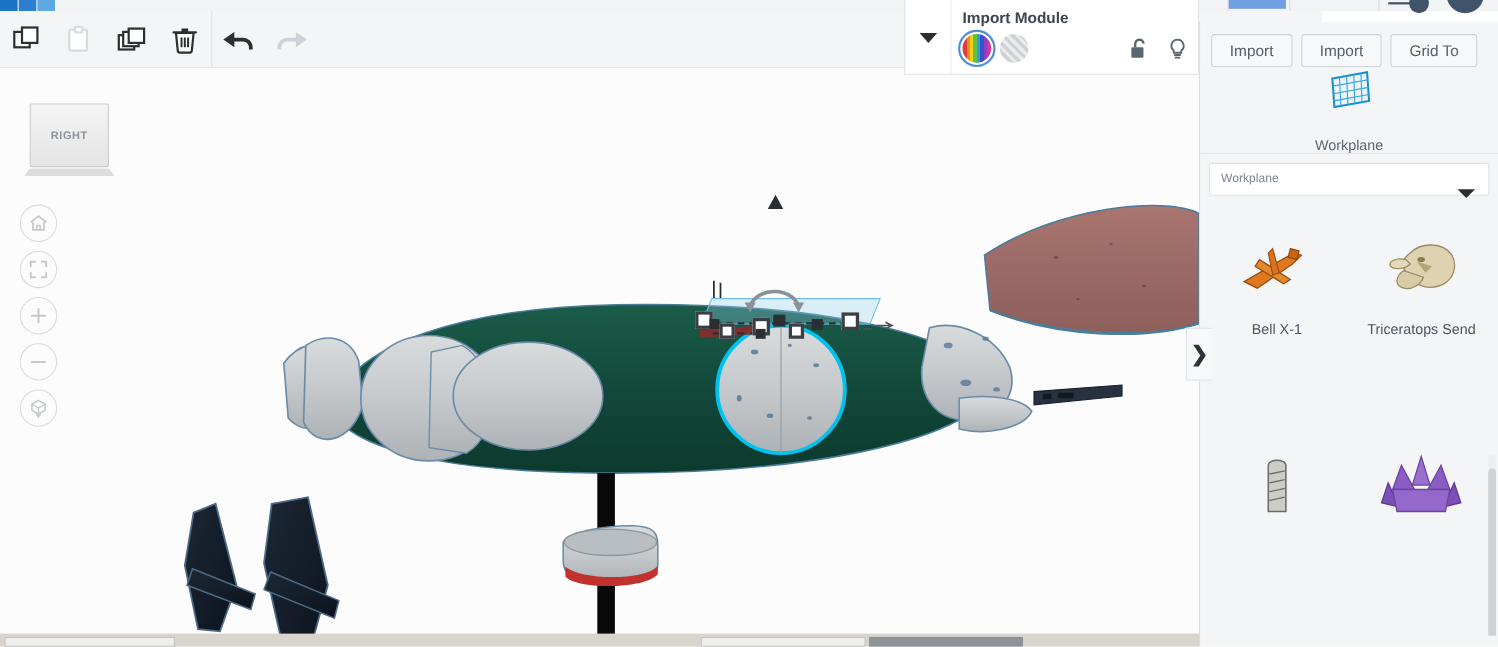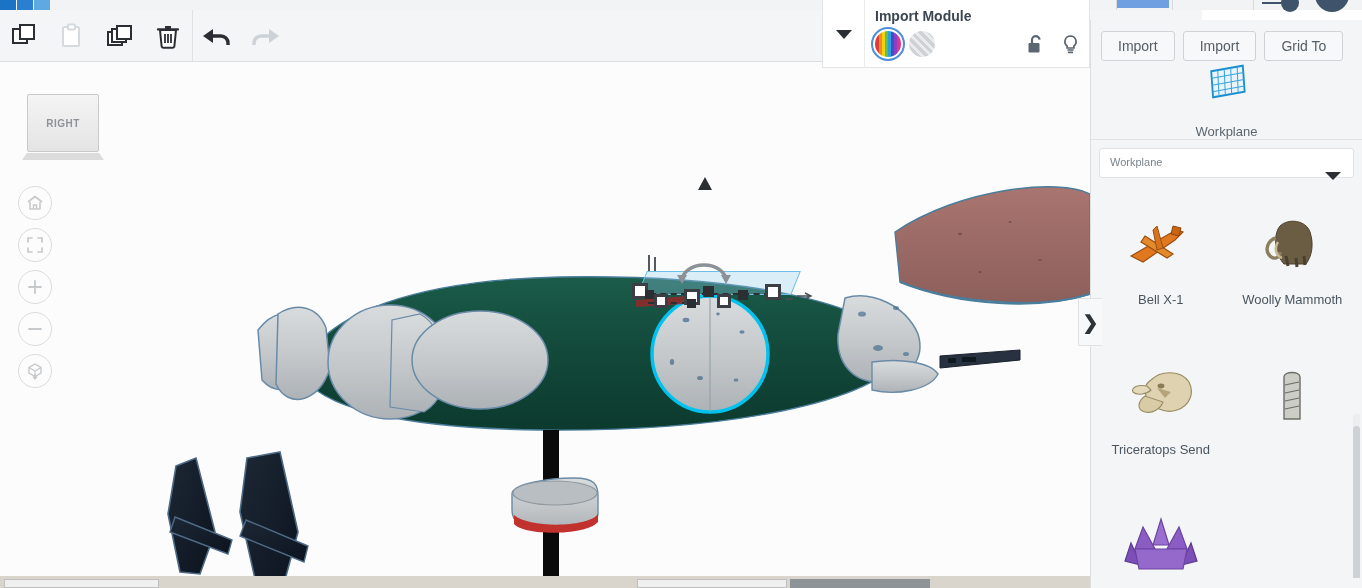--- a/index.html
+++ b/index.html
@@ -513,31 +513,20 @@
             <path d="M10 44 L48 22 L56 18 L62 20 L54 28 L22 50 Z" fill="#e07820" stroke="#9c4e10" stroke-width="1.2"></path>
             <path d="M24 24 L52 42 L46 46 L20 30 Z" fill="#e28a2c" stroke="#9c4e10" stroke-width="1.2"></path>
             <path d="M36 14 L42 36 L36 38 L32 18 Z" fill="#d9721c" stroke="#9c4e10" stroke-width="1"></path>
             <path d="M52 14 L60 16 L58 24 L50 22 Z" fill="#c96512" stroke="#8c450e" stroke-width="1"></path>
           </svg>
         </div>
         <div class="rp-item-label">Bell X-1</div>
       </div>
 
 
-      <div class="rp-item">
-        <div class="rp-item-thumb">
-          <svg width="76" height="62" viewBox="0 0 76 62">
-            <path d="M26 14 C34 6 52 8 56 20 C60 32 58 44 52 52 L30 52 C22 44 18 24 26 14 Z" fill="#6a5d44" stroke="#4a4030" stroke-width="1"></path>
-            <path d="M22 26 C14 28 10 38 16 44 C20 48 26 46 26 40" fill="none" stroke="#8d7e60" stroke-width="3.4"></path>
-            <path d="M24 30 C20 36 22 44 28 46" fill="none" stroke="#c6b78e" stroke-width="2.6"></path>
-            <path d="M32 44 l2 10 M42 46 l1 9 M50 44 l1 9" stroke="#4a4030" stroke-width="3"></path>
-          </svg>
-        </div>
-        <div class="rp-item-label">Woolly Mammoth</div>
-      </div>
 
       <div class="rp-item">
         <div class="rp-item-thumb">
           <svg width="80" height="62" viewBox="0 0 80 62">
             <path d="M30 18 C40 8 60 8 68 20 C74 32 68 44 56 48 C44 52 32 46 26 36 C22 28 24 22 30 18 Z" fill="#ded2b0" stroke="#9a8c62" stroke-width="1.2"></path>
             <path d="M26 24 C16 22 10 26 12 30 C16 34 26 32 30 28 Z" fill="#e4d9ba" stroke="#9a8c62" stroke-width="1.1"></path>
             <path d="M24 34 C16 40 16 48 24 50 C32 52 40 46 42 40 Z" fill="#d8cba6" stroke="#9a8c62" stroke-width="1.1"></path>
             <path d="M36 26 L50 30 L44 36 Z" fill="#b5a47a"></path>
             <ellipse cx="40" cy="24" rx="3.4" ry="2.4" fill="#8a7c54"></ellipse>
           </svg>

